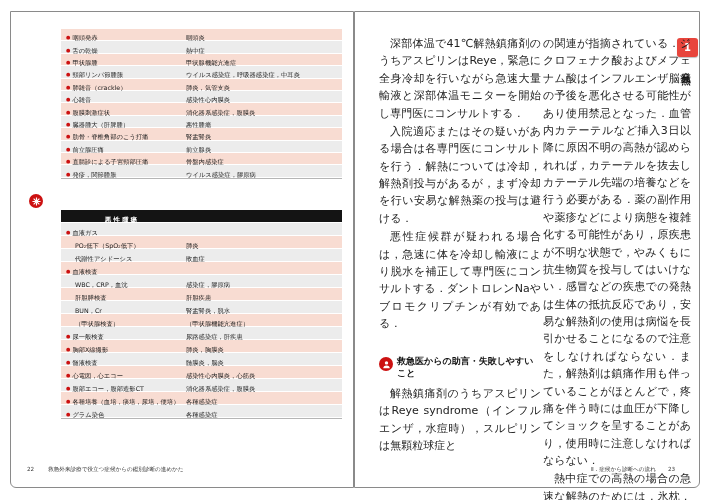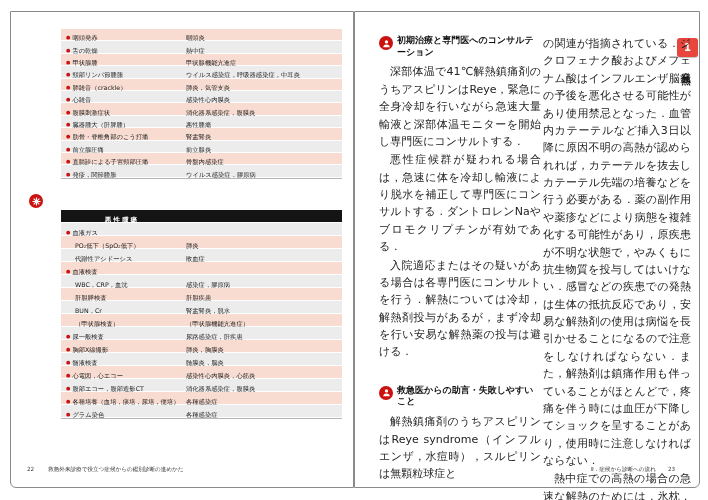--- a/index.html
+++ b/index.html
@@ -196,32 +196,23 @@
 </div>
 
 <div class="page page-right">
 
   <div class="chapter-tab">
     <span>1</span>
   </div>
   <div class="chapter-label">発熱</div>
 
   <div class="col col1">
-    <div class="rp-head">
-      <span class="red-circle">
-        <svg width="9" height="9" viewBox="0 0 10 10">
-            <circle cx="5" cy="3.2" r="1.9" fill="#fff"></circle>
-            <path d="M1.4 9.3 a3.6 3.3 0 0 1 7.2 0 z" fill="#fff"></path>
-          </svg>
-      </span>
-      <span class="rp-title">初期治療と専門医へのコンサルテーション</span>
-    </div>
     <p class="para ind">深部体温で41℃解熱鎮痛剤のうちアスピリンはReye，緊急に全身冷却を行いながら急速大量輸液と深部体温モニターを開始し専門医にコンサルトする．</p>
+    <p class="para ind">入院適応またはその疑いがある場合は各専門医にコンサルトを行う．解熱については冷却，解熱剤投与があるが，まず冷却を行い安易な解熱薬の投与は避ける．</p>
     <p class="para ind">悪性症候群が疑われる場合は，急速に体を冷却し輸液により脱水を補正して専門医にコンサルトする．ダントロレンNaやブロモクリプチンが有効である．</p>
-    <p class="para ind">入院適応またはその疑いがある場合は各専門医にコンサルトを行う．解熱については冷却，解熱剤投与があるが，まず冷却を行い安易な解熱薬の投与は避ける．</p>
 
     <div class="rp-head advice-head">
       <span class="red-circle">
         <svg width="9" height="9" viewBox="0 0 10 10">
             <circle cx="5" cy="3.2" r="1.9" fill="#fff"></circle>
             <path d="M1.4 9.3 a3.6 3.3 0 0 1 7.2 0 z" fill="#fff"></path>
           </svg>
       </span>
       <span class="rp-title">救急医からの助言・失敗しやすいこと</span>
     </div>

